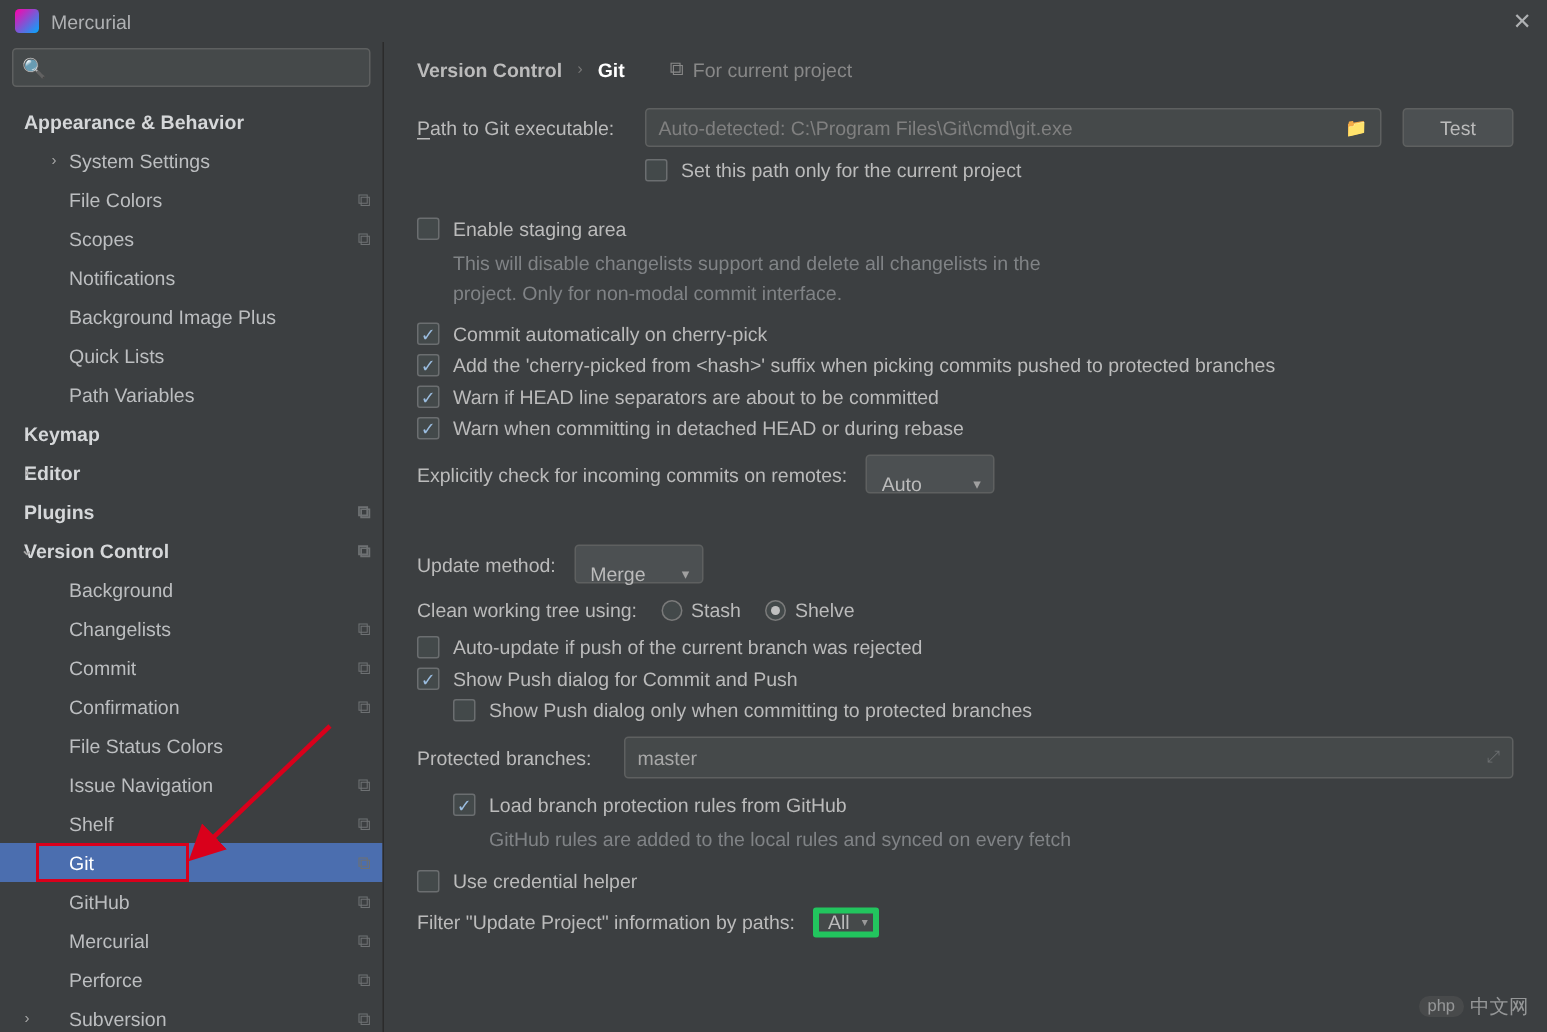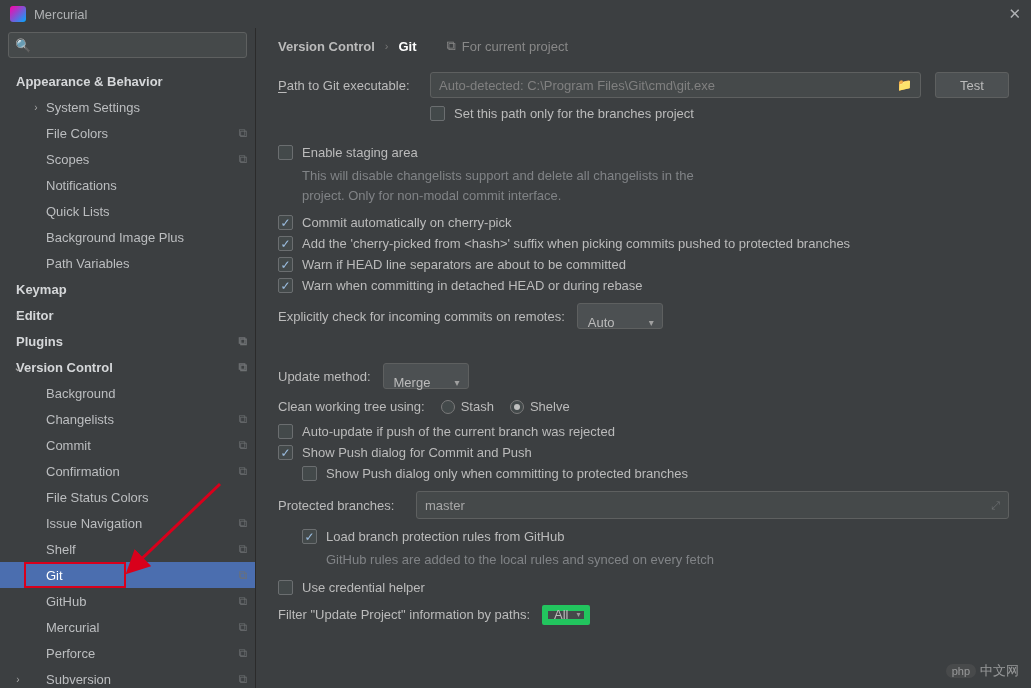--- a/index.html
+++ b/index.html
@@ -44,21 +44,21 @@
 .sub { margin-left: 24px; }
 .select { height: 26px; background: #4c5052; border: 1px solid #5e6060; border-radius: 3px; padding: 13px 22px 0 10px; color: #bbb; display: inline-flex; align-items: center; position: relative; min-width: 86px; cursor: pointer; }
 .select::after { content: "▾"; position: absolute; right: 8px; color: #a0a0a0; font-size: 10px; }
 .row-inline { display: flex; align-items: center; gap: 12px; margin: 10px 0; }
 .radio-row { display: flex; align-items: center; gap: 16px; margin: 10px 0; }
 .radio { display: inline-flex; align-items: center; gap: 6px; }
 .radio .dot { width: 14px; height: 14px; border: 1px solid #7a7a7a; border-radius: 50%; display: inline-flex; align-items: center; justify-content: center; background: #43494a; }
 .radio .dot.on::after { content: ""; width: 6px; height: 6px; background: #bfbfbf; border-radius: 50%; }
 .wide-input { flex: 1; height: 28px; background: #45494a; border: 1px solid #5e6060; border-radius: 3px; padding: 0 8px; color: #a8a8a8; font-family: Consolas, monospace; display: flex; align-items: center; justify-content: space-between; }
 .wide-input .expand { color: #6b6e70; font-size: 11px; }
-.small-select { height: 20px; min-width: 40px; border: 6px solid #22c55e; border-radius: 2px; padding: 0 16px 0 6px; display: inline-flex; align-items: center; position: relative; font-size: 12px; background: #45494a; }
+.small-select { height: 20px; min-width: 40px; border: 4px solid #22c55e; border-radius: 2px; padding: 0 16px 0 6px; display: inline-flex; align-items: center; position: relative; font-size: 12px; background: #45494a; }
 .small-select::after { content: "▾"; position: absolute; right: 4px; font-size: 8px; color: #999; }
 .watermark { position: absolute; right: 12px; bottom: 8px; color: #eee; font-size: 12px; opacity: .5; display: flex; align-items: center; gap: 4px; }
 .watermark .logo { background: #555; border-radius: 10px; padding: 1px 6px; font-size: 11px; }
 </style>
 </head>
 <body>
 
 <div class="titlebar">
   <div class="app-icon"></div>
   <div class="title">Mercurial</div>
@@ -84,24 +84,24 @@
           <span class="meta">⧉</span>
         </div>
         <div class="row l1">
           <span class="lbl">Scopes</span>
           <span class="meta">⧉</span>
         </div>
         <div class="row l1">
           <span class="lbl">Notifications</span>
         </div>
         <div class="row l1">
+          <span class="lbl">Background Image Plus</span>
+        </div>
+        <div class="row l1">
           <span class="lbl">Quick Lists</span>
-        </div>
-        <div class="row l1">
-          <span class="lbl">Background Image Plus</span>
         </div>
         <div class="row l1">
           <span class="lbl">Path Variables</span>
         </div>
         <div class="row l0">
           <span class="lbl">Keymap</span>
         </div>
         <div class="row l0">
           <span class="chev">›</span>
           <span class="lbl">Editor</span>
@@ -189,21 +189,21 @@
       <span class="field-label"><span class="u">P</span><span></span>ath to Git executable:</span>
       <div class="text-input">
         <span>Auto-detected: C:\Program Files\Git\cmd\git.exe</span>
         <span class="folder">📁</span>
       </div>
       <div class="btn">Test</div>
     </div>
 
     <div class="chk" style="margin-left:152px">
       <span class="box"></span>
-      <span>Set this path only for the branches project</span>
+      <span>Set this path only for the current project</span>
     </div>
 
     <div style="height:12px"></div>
 
     <div class="chk">
       <span class="box"></span>
       <span>Enable staging area</span>
     </div>
     <div class="hint">This will disable changelists support and delete all changelists in the project. Only for non-modal commit interface.</div>
 

